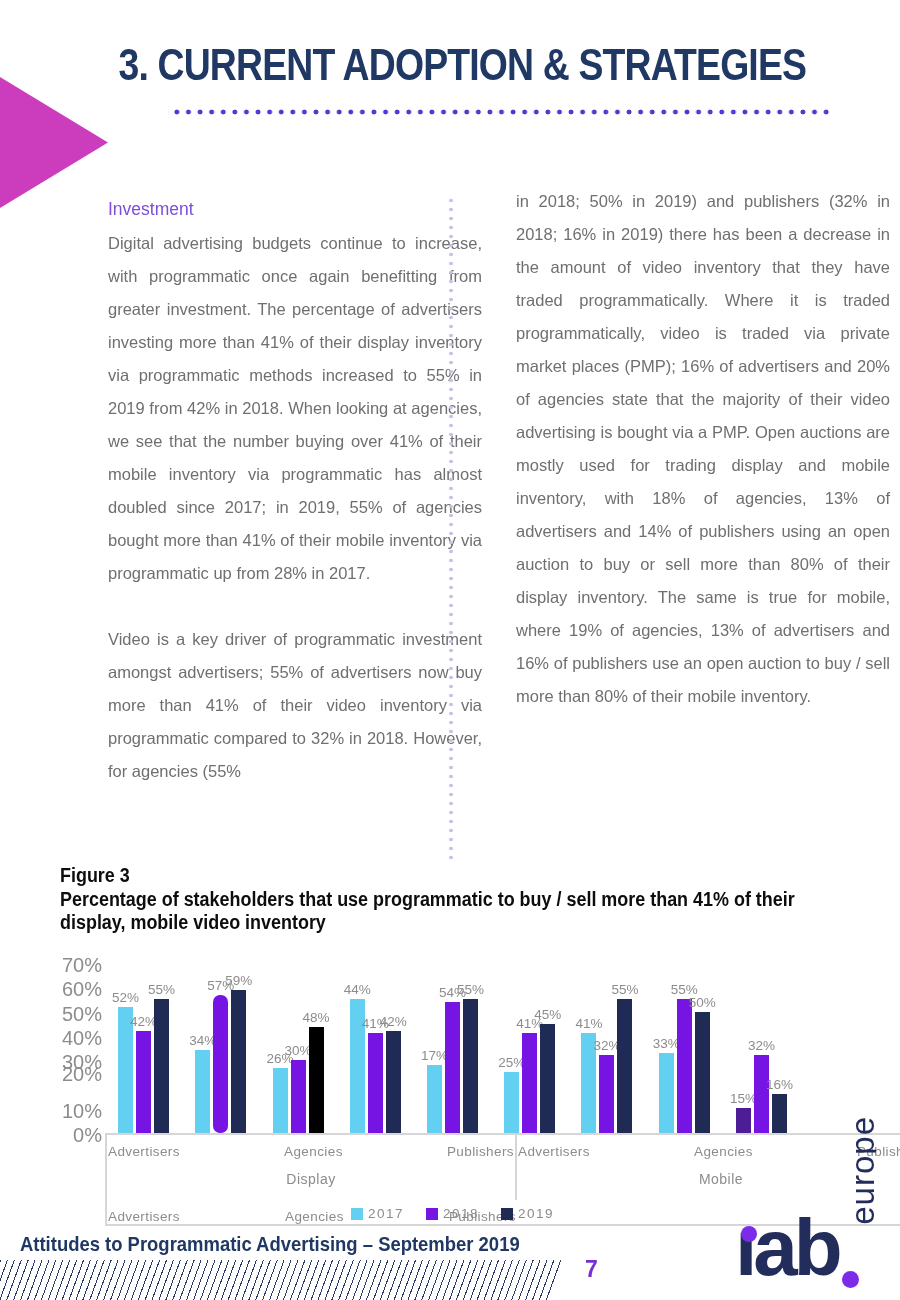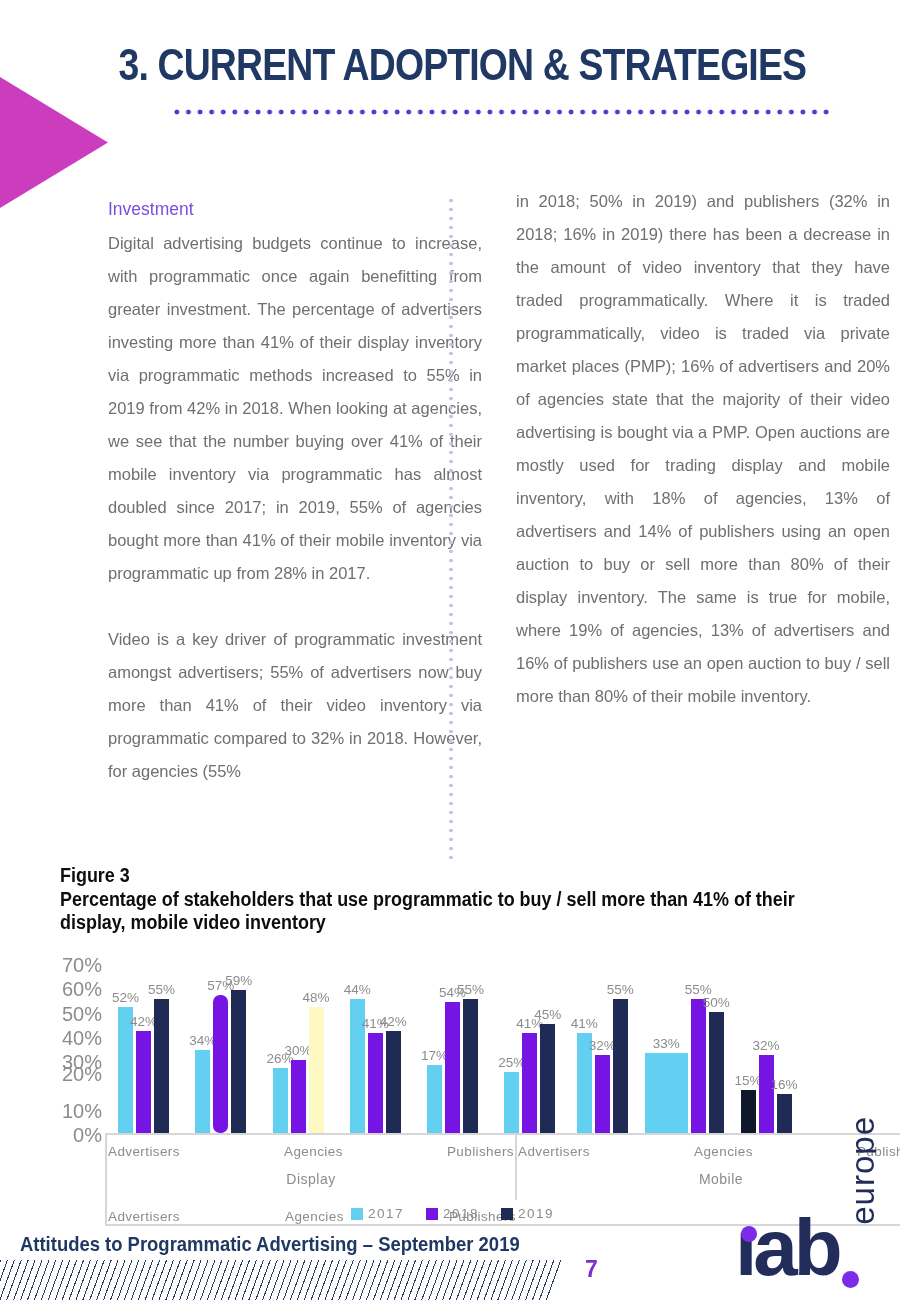--- a/index.html
+++ b/index.html
@@ -121,21 +121,21 @@
             <span class="bval">59%</span>
           </div>
         </div>
         <div class="cluster">
           <div class="bar" style="height: 65px; background: rgb(99, 208, 242);">
             <span class="bval">26%</span>
           </div>
           <div class="bar" style="height: 72.8571px; background: rgb(117, 20, 227);">
             <span class="bval">30%</span>
           </div>
-          <div class="bar" style="height: 126px; background: #fef9c3;">
+          <div class="bar" style="height: 106px; background: #000000;">
             <span class="bval">48%</span>
           </div>
         </div>
       </div>
       <div class="cgroup">
         <div class="cluster">
           <div class="bar" style="height: 134px; background: rgb(99, 208, 242);">
             <span class="bval">44%</span>
           </div>
           <div class="bar" style="height: 99.5714px; background: rgb(117, 20, 227);">
@@ -174,32 +174,32 @@
             <span class="bval">41%</span>
           </div>
           <div class="bar" style="height: 77.7143px; background: rgb(117, 20, 227);">
             <span class="bval">32%</span>
           </div>
           <div class="bar" style="height: 133.571px; background: rgb(31, 42, 85);">
             <span class="bval">55%</span>
           </div>
         </div>
         <div class="cluster">
-          <div class="bar" style="height: 80.1429px; background: rgb(99, 208, 242); padding-left: 28px;">
+          <div class="bar" style="height: 80.1429px; background: rgb(99, 208, 242);">
             <span class="bval">33%</span>
           </div>
           <div class="bar" style="height: 133.571px; background: rgb(117, 20, 227);">
             <span class="bval">55%</span>
           </div>
           <div class="bar" style="height: 121.429px; background: rgb(31, 42, 85);">
             <span class="bval">50%</span>
           </div>
         </div>
         <div class="cluster">
-          <div class="bar" style="height: 43px; background: #0f172a; margin-top: 6px;">
+          <div class="bar" style="height: 25px; background: #4c1d95; margin-top: 6px;">
             <span class="bval">15%</span>
           </div>
           <div class="bar" style="height: 77.7143px; background: rgb(117, 20, 227);">
             <span class="bval">32%</span>
           </div>
           <div class="bar" style="height: 38.8571px; background: rgb(31, 42, 85);">
             <span class="bval">16%</span>
           </div>
         </div>
       </div>

